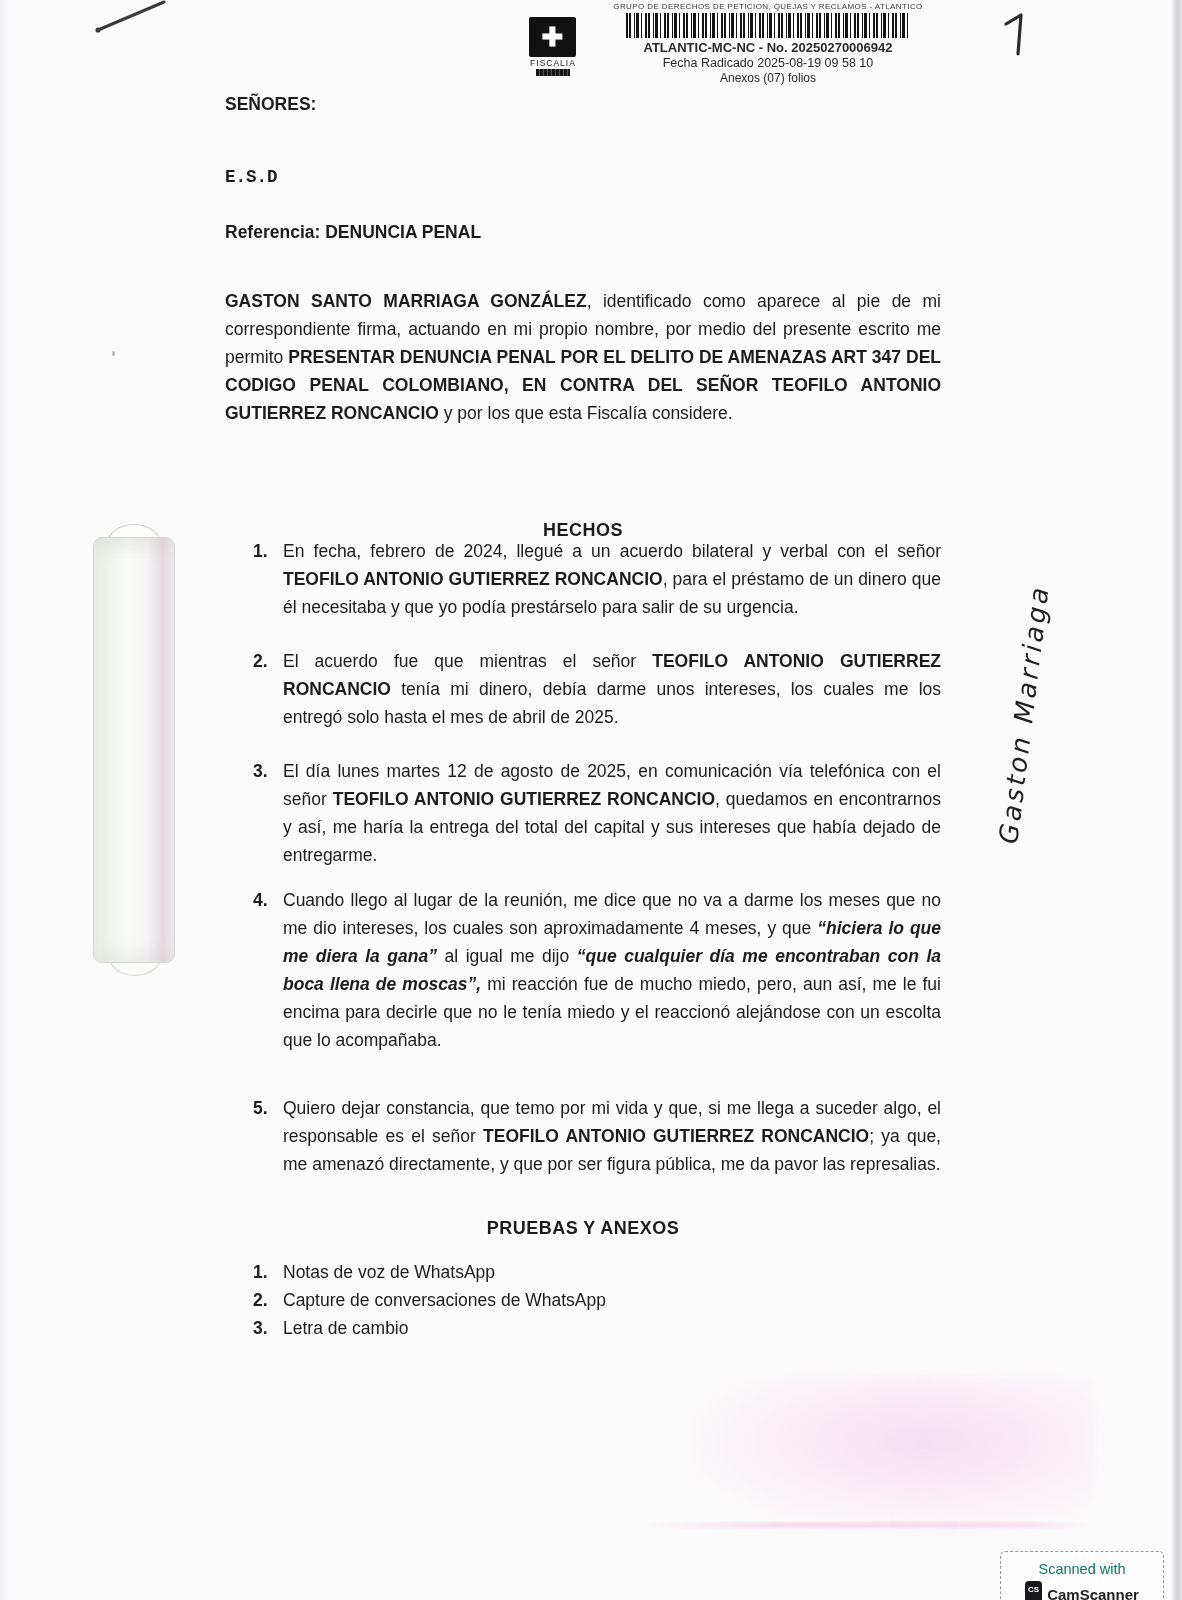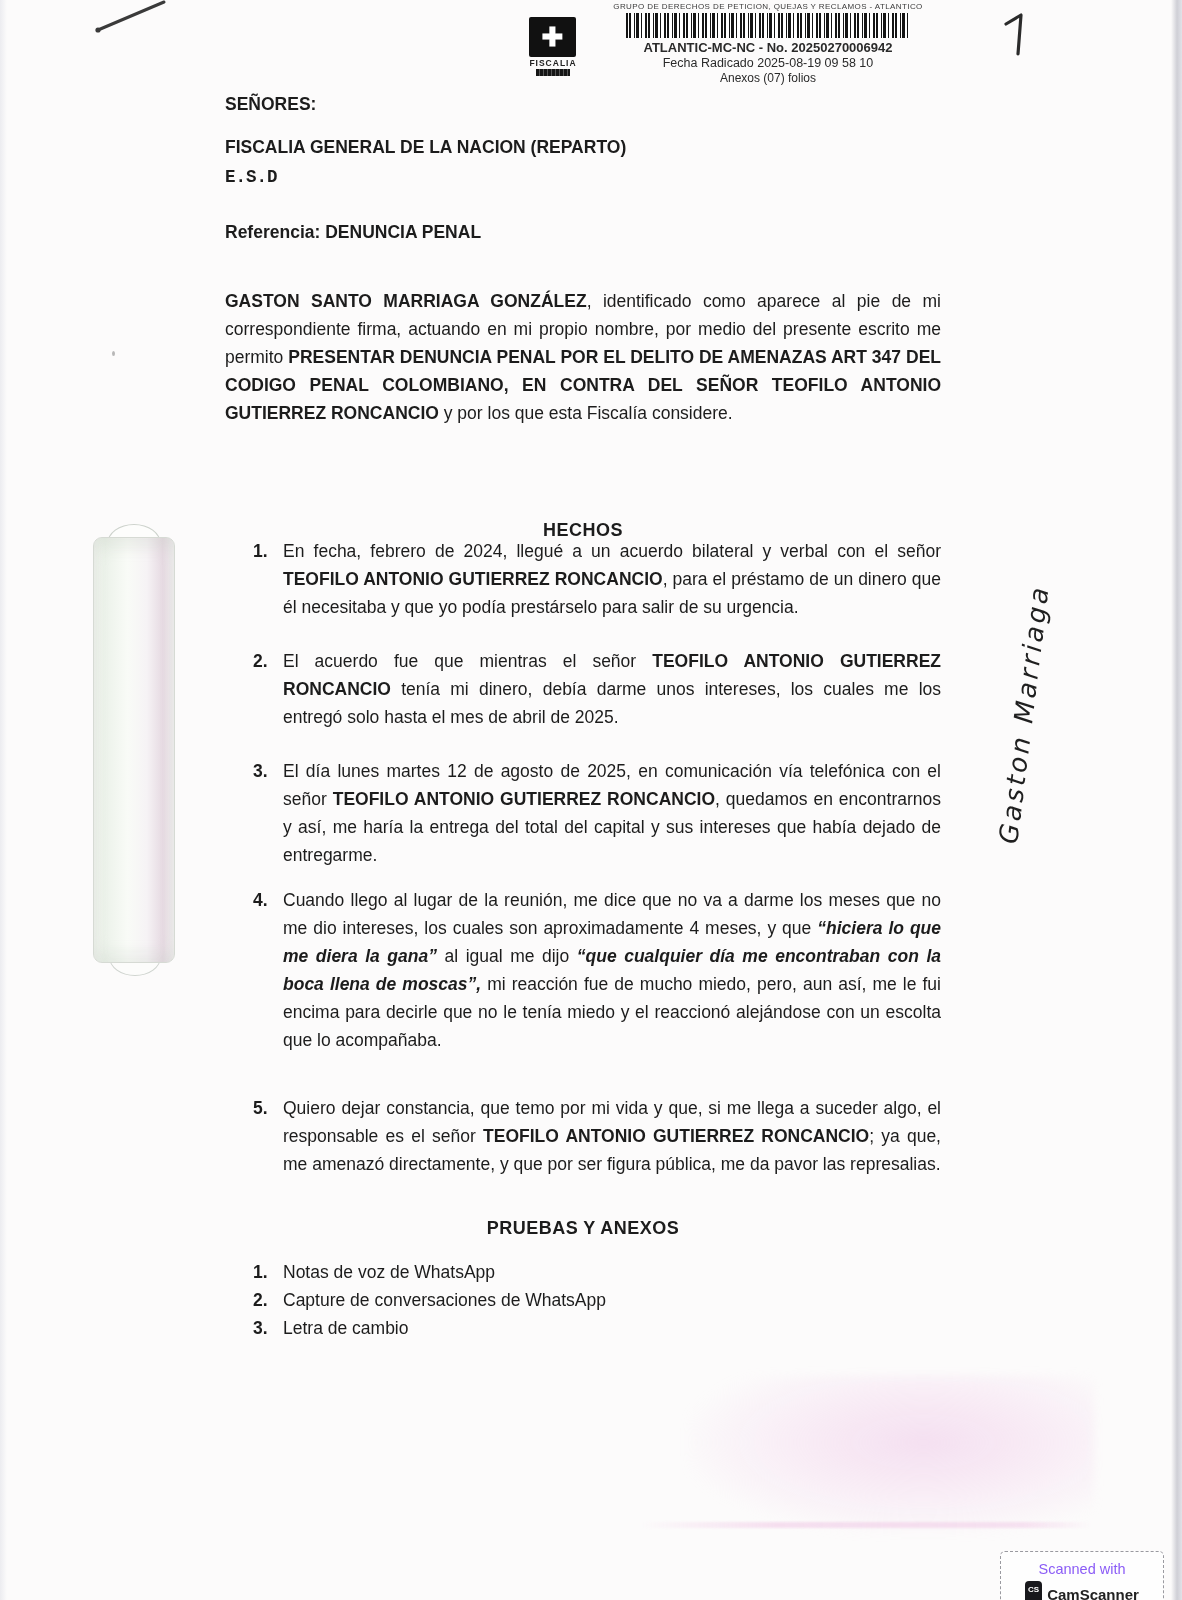--- a/index.html
+++ b/index.html
@@ -10,21 +10,21 @@
   .edge-right{position:absolute;top:0;right:0;bottom:0;width:11px;
     background:linear-gradient(90deg,rgba(200,200,208,0) 0%,#cfcfd6 55%,#e2e2e8 100%);}
   .edge-left{position:absolute;top:0;left:0;bottom:0;width:7px;
     background:linear-gradient(90deg,#ececf0 0%,rgba(236,236,240,0) 100%);}
 
   
   .logo{position:absolute;left:529px;top:17px;width:48px;text-align:center;}
   .logo-box{width:47px;height:40px;background:#111;border-radius:2px;
     display:flex;align-items:center;justify-content:center;}
   .logo-glyph{color:#fff;font-size:26px;line-height:26px;font-weight:700;}
-  .logo-text{font-size:8.5px;font-weight:700;color:#222;letter-spacing:1px;margin-top:1px;}
+  .logo-text{font-size:8.5px;font-weight:400;color:#222;letter-spacing:1px;margin-top:1px;}
   .logo-bar{width:34px;height:7px;background:#151515;margin:1px auto 0;
     background-image:repeating-linear-gradient(90deg,#151515 0 3px,#555 3px 4px);}
 
   .stamp{position:absolute;left:588px;top:2px;width:360px;text-align:center;color:#2a2a2a;}
   .stamp-line1{font-size:8px;letter-spacing:.4px;color:#3a3a3a;white-space:nowrap;}
   .barcode{width:284px;height:25px;margin:2px auto 0;
     background:repeating-linear-gradient(90deg,
       #141414 0 2px,#fff 2px 3px,#141414 3px 5px,#fff 5px 8px,
       #141414 8px 9px,#fff 9px 10px,#141414 10px 13px,#fff 13px 15px,
       #141414 15px 16px,#fff 16px 19px);}
@@ -86,21 +86,21 @@
     background:radial-gradient(ellipse at 58% 42%,rgba(238,196,230,.5) 0%,rgba(243,213,238,.28) 48%,rgba(243,213,238,0) 75%);
     filter:blur(5px);}
   .pink-streak{position:absolute;left:640px;top:1522px;width:452px;height:6px;
     background:linear-gradient(90deg,rgba(236,182,222,0) 0%,rgba(236,182,222,.4) 30%,rgba(236,182,222,.35) 85%,rgba(236,182,222,0) 100%);
     filter:blur(1px);}
 
   
   .cam-box{position:absolute;left:1000px;top:1551px;width:164px;height:72px;
     background:#fefefe;border:1.5px dashed #9a9aa0;border-radius:5px;
     text-align:center;padding-top:9px;box-sizing:border-box;}
-  .cam-line1{font-size:14.5px;color:#8b5cf6;}
+  .cam-line1{font-size:14.5px;color:#0f766e;}
   .cam-line2{display:flex;align-items:center;justify-content:center;gap:5px;margin-top:4px;}
   .cam-icon{width:17px;height:26px;background:#18181c;border-radius:4px;color:#fff;
     font-size:8px;font-weight:700;line-height:17px;text-align:center;}
   .cam-label{font-size:15px;font-weight:700;color:#222;}
 </style>
 </head>
 <body>
 
 <div id="canvas">
 
@@ -125,21 +125,20 @@
   </svg>
 
   <svg class="pen-stroke" viewBox="0 0 90 44">
     <line x1="10" y1="32" x2="76" y2="4" stroke="#3a3a3a" stroke-width="3" stroke-linecap="round"></line>
     <circle cx="10" cy="32" r="2.6" fill="#3a3a3a"></circle>
   </svg>
 
   <div class="speck"></div>
 
   <div class="doc bold salutation">SEÑORES:</div>
-  <div class="doc bold entity">FISCALIA GENERAL DE LA NACION (REPARTO)</div>
   <div class="doc bold esd">E.S.D</div>
 
   <div class="doc bold reference">
     <span>Referencia:</span>
     <span> </span>
     <span>DENUNCIA PENAL</span>
   </div>
 
   <div class="doc intro"><span class="seg-b">GASTON SANTO MARRIAGA GONZÁLEZ</span><span>, identificado como aparece al pie de mi correspondiente firma, actuando en mi propio nombre, por medio del presente escrito me permito </span><span class="seg-b">PRESENTAR DENUNCIA PENAL POR EL DELITO DE AMENAZAS ART 347 DEL CODIGO PENAL COLOMBIANO, EN CONTRA DEL SEÑOR TEOFILO ANTONIO GUTIERREZ RONCANCIO</span><span> y por los que esta Fiscalía considere.</span></div>
 

